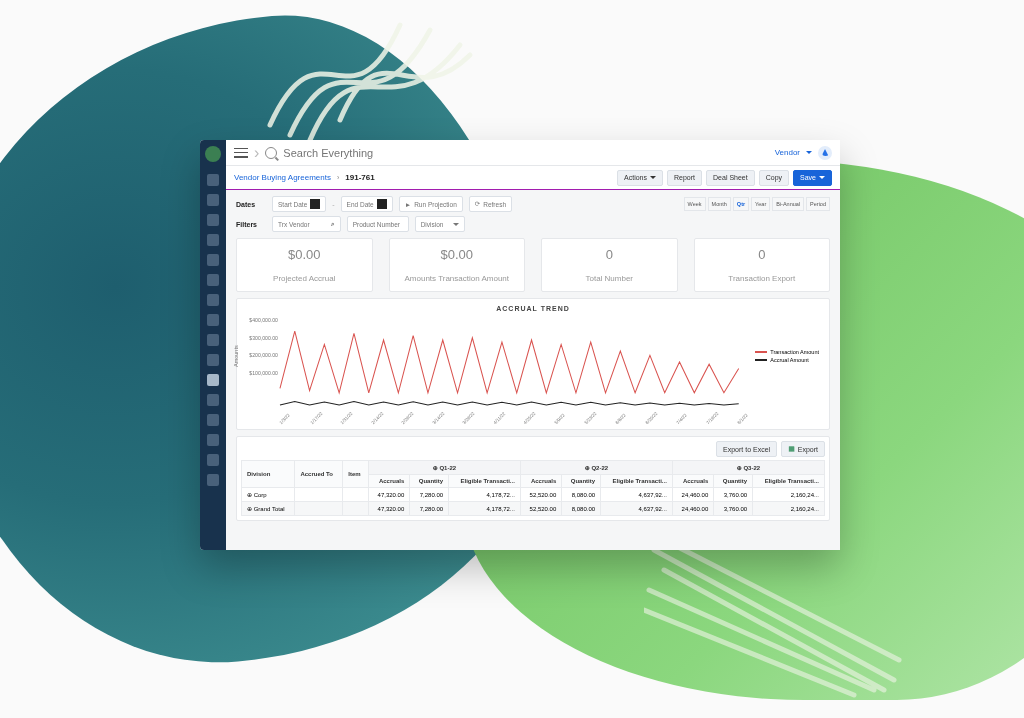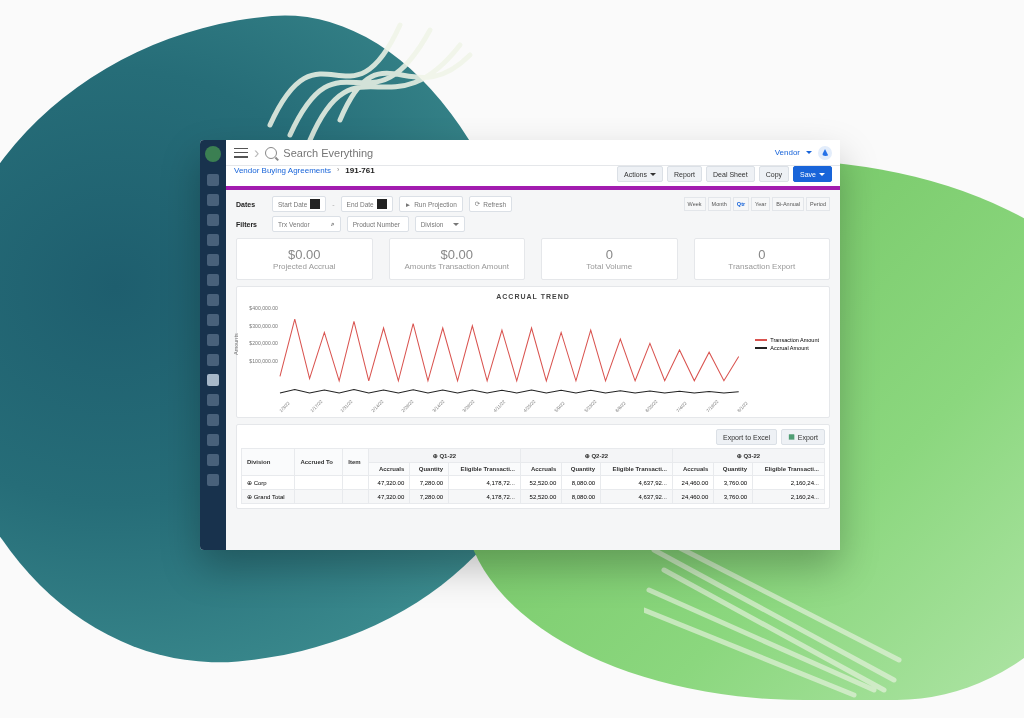--- a/index.html
+++ b/index.html
@@ -22,21 +22,21 @@
   .topbar .hamburger { width: 14px; height: 10px; display: flex; flex-direction: column; justify-content: space-between; }
   .hamburger span { height: 1.5px; background: #555; }
   .search-ico { width: 12px; height: 12px; border: 1.5px solid #888; border-radius: 50%; position: relative; }
   .search-ico::after { content: ''; position: absolute; width: 4px; height: 1.5px; background: #888; bottom: -2px; right: -3px; transform: rotate(45deg); }
   .search-field { border: none; font-size: 11px; color: #888; flex: 1; outline: none; }
   .user-area { display: flex; align-items: center; gap: 6px; font-size: 8px; color: #1864d9; }
   .user-caret { width: 0; height: 0; border-left: 3px solid transparent; border-right: 3px solid transparent; border-top: 3px solid #1864d9; }
   .avatar { width: 14px; height: 14px; background: #e3edfb; border-radius: 50%; display: flex; align-items: center; justify-content: center; }
   .avatar::after { content: ''; width: 7px; height: 7px; background: #2672e8; border-radius: 50%; clip-path: polygon(50% 0,100% 100%,0 100%); }
 
-  .crumbbar { height: 24px; background: #fff; border-bottom: 4px solid #a21caf; display: flex; padding: 0 8px; gap: 6px; font-size: 8px; }
+  .crumbbar { height: 24px; background: #fff; border-bottom: 1px solid #a21caf; display: flex; align-items: center; padding: 0 8px; gap: 6px; font-size: 8px; }
   .crumb-link { color: #1864d9; }
   .crumb-sep { color: #888; font-size: 7px; }
   .crumb-id { color: #222; font-weight: 600; }
   .crumb-actions { margin-left: auto; display: flex; gap: 4px; }
   .btn { height: 16px; padding: 0 6px; background: #eef1f5; border: 1px solid #dbe0e6; font-size: 7px; color: #333; display: inline-flex; align-items: center; gap: 3px; border-radius: 2px; cursor: pointer; }
   .btn.primary { background: #1864d9; color: #fff; border-color: #1864d9; }
   .caret-down { width: 0; height: 0; border-left: 3px solid transparent; border-right: 3px solid transparent; border-top: 3px solid currentColor; }
 
   .content { flex: 1; padding: 6px 10px; overflow: hidden; display: flex; flex-direction: column; gap: 6px; }
 
@@ -46,21 +46,21 @@
   .pill { height: 16px; background: #fff; border: 1px solid #dbe0e6; border-radius: 2px; padding: 0 5px; font-size: 6.5px; color: #777; display: inline-flex; align-items: center; gap: 3px; }
   .pill .black { width: 10px; height: 10px; background: #222; }
   .pill input { border: none; outline: none; font-size: 6.5px; width: 50px; }
   .period-btns { display: flex; gap: 2px; margin-left: auto; }
   .period-btns .p { height: 14px; padding: 0 3px; font-size: 5.5px; color: #555; background: #f6f7f8; border: 1px solid #e3e6ea; display: flex; align-items: center; }
   .period-btns .p.active { color: #1864d9; font-weight: 600; }
 
   .stat-row { display: flex; gap: 16px; }
   .stat-card { flex: 1; background: #fff; border: 1px solid #e5e7ea; border-radius: 2px; padding: 8px 0; text-align: center; }
   .stat-val { font-size: 13px; color: #888; font-weight: 300; }
-  .stat-lbl { font-size: 8px; color: #999; margin-top: 0; }
+  .stat-lbl { font-size: 8px; color: #999; margin-top: 12px; }
 
   .chart-card { background: #fff; border: 1px solid #e5e7ea; border-radius: 2px; padding: 6px 8px; position: relative; }
   .chart-title { text-align: center; font-size: 7px; letter-spacing: 1px; color: #444; font-weight: 600; margin-bottom: 2px; }
   .chart-svg { width: 100%; height: 100px; }
   .chart-ylabel { position: absolute; left: 2px; top: 50%; transform: rotate(-90deg) translateY(-50%); transform-origin: left; font-size: 5.5px; color: #777; }
   .chart-xlabels { display: flex; justify-content: space-between; font-size: 4.5px; color: #777; padding-left: 34px; padding-right: 80px; }
   .chart-xlabels span { transform: rotate(-45deg); transform-origin: right; white-space: nowrap; width: 4px; }
   .chart-legend { position: absolute; right: 10px; top: 50px; font-size: 5.5px; }
   .legend-item { display: flex; align-items: center; gap: 3px; margin-bottom: 2px; }
   .legend-swatch { width: 12px; height: 1.5px; }
@@ -185,21 +185,21 @@
         <div class="stat-card">
             <div class="stat-val">$0.00</div>
             <div class="stat-lbl">Projected Accrual</div>
           </div>
         <div class="stat-card">
             <div class="stat-val">$0.00</div>
             <div class="stat-lbl">Amounts Transaction Amount</div>
           </div>
         <div class="stat-card">
             <div class="stat-val">0</div>
-            <div class="stat-lbl">Total Volume</div>
+            <div class="stat-lbl">Total Number</div>
           </div>
         <div class="stat-card">
             <div class="stat-val">0</div>
             <div class="stat-lbl">Transaction Export</div>
           </div>
       </div>
 
       <div class="chart-card">
         <div class="chart-title">ACCRUAL TREND</div>
         <span class="chart-ylabel">Amounts</span>

